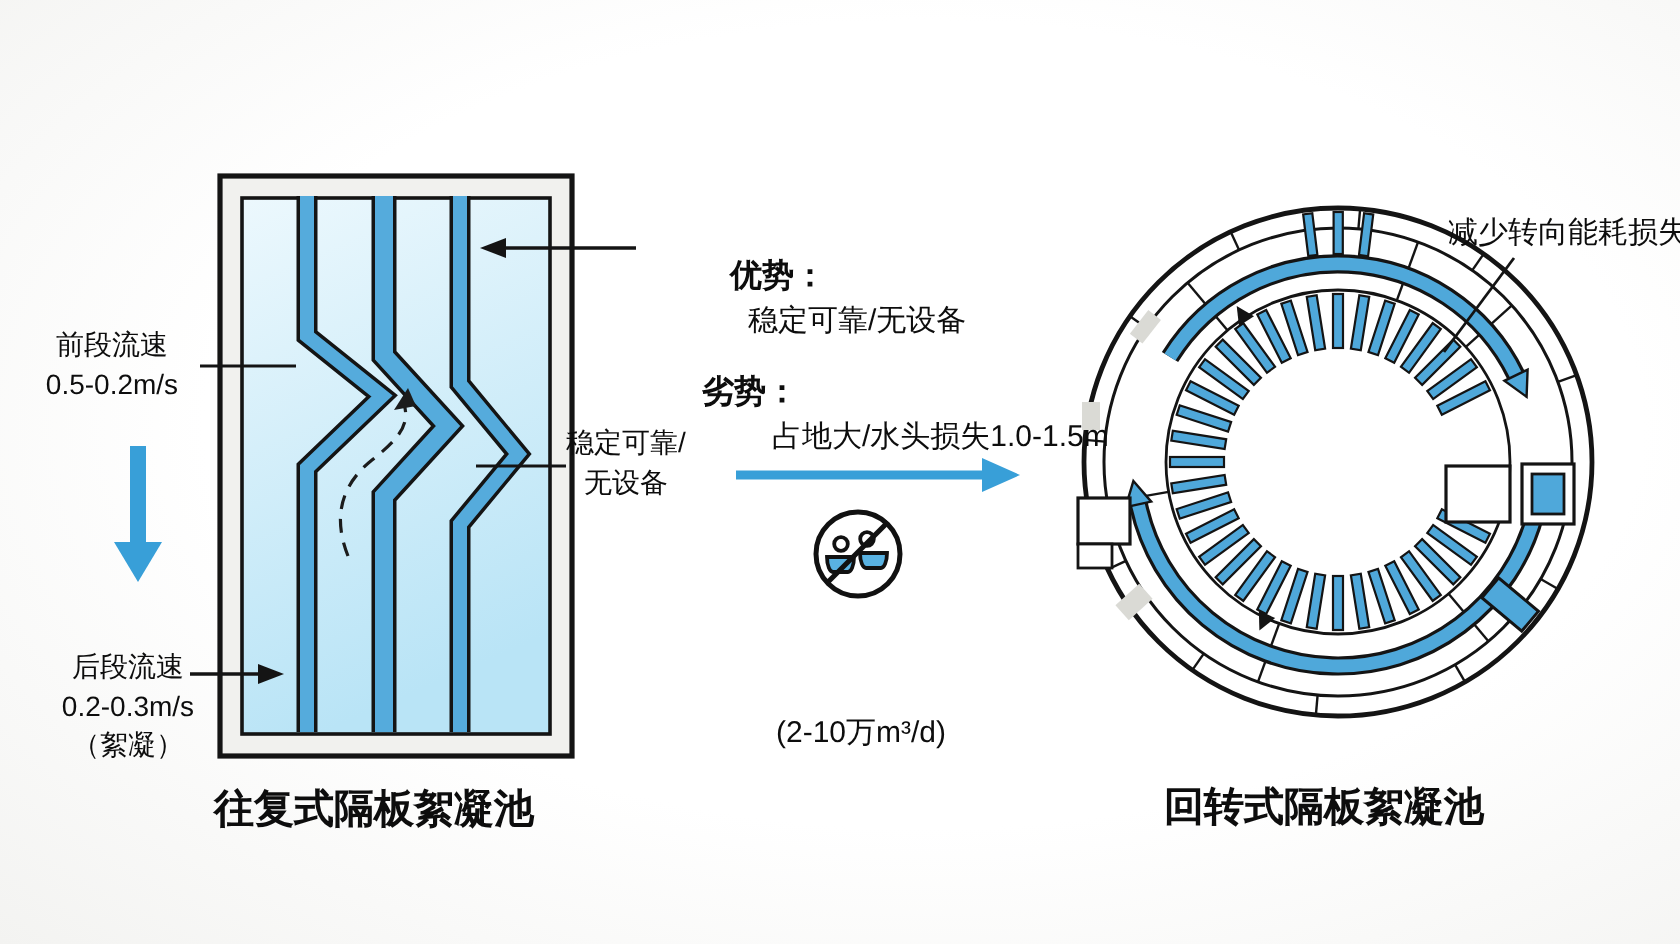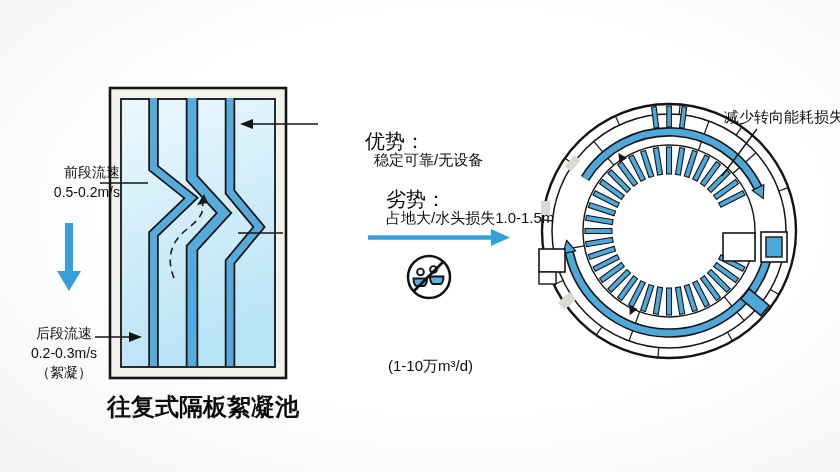--- a/index.html
+++ b/index.html
@@ -5,23 +5,23 @@
   html,body{margin:0;padding:0;}
   .page{
     position:relative; width:840px; height:472px; overflow:hidden;
     background:radial-gradient(ellipse at 55% 45%, #ffffff 55%, #f3f3f1 100%);
     font-family:"Liberation Sans","DejaVu Sans",sans-serif;
     color:#0d0d0d;
   }
   .abs{position:absolute;}
   .lbl{position:absolute; font-size:14px; line-height:19.5px; text-align:center; white-space:nowrap;}
   .note{position:absolute; font-size:15px; line-height:18px; white-space:nowrap;font-family:Liberation Serif, serif;}
-  .heading{position:absolute; font-weight:normal; font-size:20px; white-space:nowrap;}
+  .heading{position:absolute; font-weight:bold; font-size:16px; white-space:nowrap;}
   .body-text{position:absolute; font-size:15px; white-space:nowrap;}
-  .title{position:absolute; font-weight:bold; font-size:24px; width:180px; white-space:nowrap;}
+  .title{position:absolute; font-weight:bold; font-size:20px; width:180px; white-space:nowrap;}
   svg{display:block;}
 </style>
 </head>
 <body>
 
 <div class="page">
 
   <svg class="abs" style="left:108px; top:86px;" width="180" height="296" viewBox="0 0 180 296">
     <defs>
       <linearGradient id="water" x1="0" y1="0" x2="0.25" y2="1">
@@ -181,36 +181,41 @@
 
   <svg class="abs" style="left:405px; top:253px;" width="48" height="48" viewBox="0 0 48 48">
     <circle cx="24" cy="24" r="21" fill="#ffffff" stroke="#111111" stroke-width="2.5"></circle>
     <circle cx="15.5" cy="19" r="3.4" fill="#ffffff" stroke="#111111" stroke-width="1.9"></circle>
     <circle cx="28.5" cy="16.5" r="3.4" fill="#ffffff" stroke="#111111" stroke-width="1.9"></circle>
     <path d="M8.5,25.5 L22,25.5 C22,30 20.5,33 19,33 L11.5,33 C10,33 8.5,30 8.5,25.5 Z" fill="#59b2e2" stroke="#111111" stroke-width="1.9"></path>
     <path d="M25,23.5 L38.5,23.5 C38.5,28 37,31 35.5,31 L28,31 C26.5,31 25,28 25,23.5 Z" fill="#59b2e2" stroke="#111111" stroke-width="1.9"></path>
     <line x1="9" y1="38" x2="39" y2="8" stroke="#111111" stroke-width="2.6"></line>
   </svg>
 
-  <div class="lbl" style="left:32px; top:163px; width:88px;text-align:right;">
+  <div class="lbl" style="left:12px; top:163px; width:88px;">
     <div>前段流速</div>
     <div>0.5-0.2m/s</div>
   </div>
 
   <div class="lbl" style="left:20px; top:324px; width:88px;">
     <div>后段流速</div>
     <div>0.2-0.3m/s</div>
     <div>（絮凝）</div>
   </div>
 
+  <div class="lbl" style="left:281px; top:212px; width:64px;">
+    <div>稳定可靠/</div>
+    <div>无设备</div>
+  </div>
 
   <div class="title" style="left:107px; top:391px;">往复式隔板絮凝池</div>
+  <div class="title" style="left:582px; top:390px;">回转式隔板絮凝池</div>
 
   <div class="heading" style="left:365px; top:128px;">优势：</div>
   <div class="body-text" style="left:374px; top:151px;text-align:center;">稳定可靠/无设备</div>
-  <div class="heading" style="left:386px; top:186px;">劣势：</div>
+  <div class="heading" style="left:351px; top:186px;">劣势：</div>
   <div class="body-text" style="left:386px; top:209px;">占地大/水头损失1.0-1.5m</div>
 
-  <div class="body-text" style="left:388px; top:357px;">(1-10万m³/d)</div>
+  <div class="body-text" style="left:388px; top:357px;">(2-10万m³/d)</div>
 
   <div class="note" style="left:724px; top:108px;">减少转向能耗损失</div>
 
 </div>
 
 </body></html>

